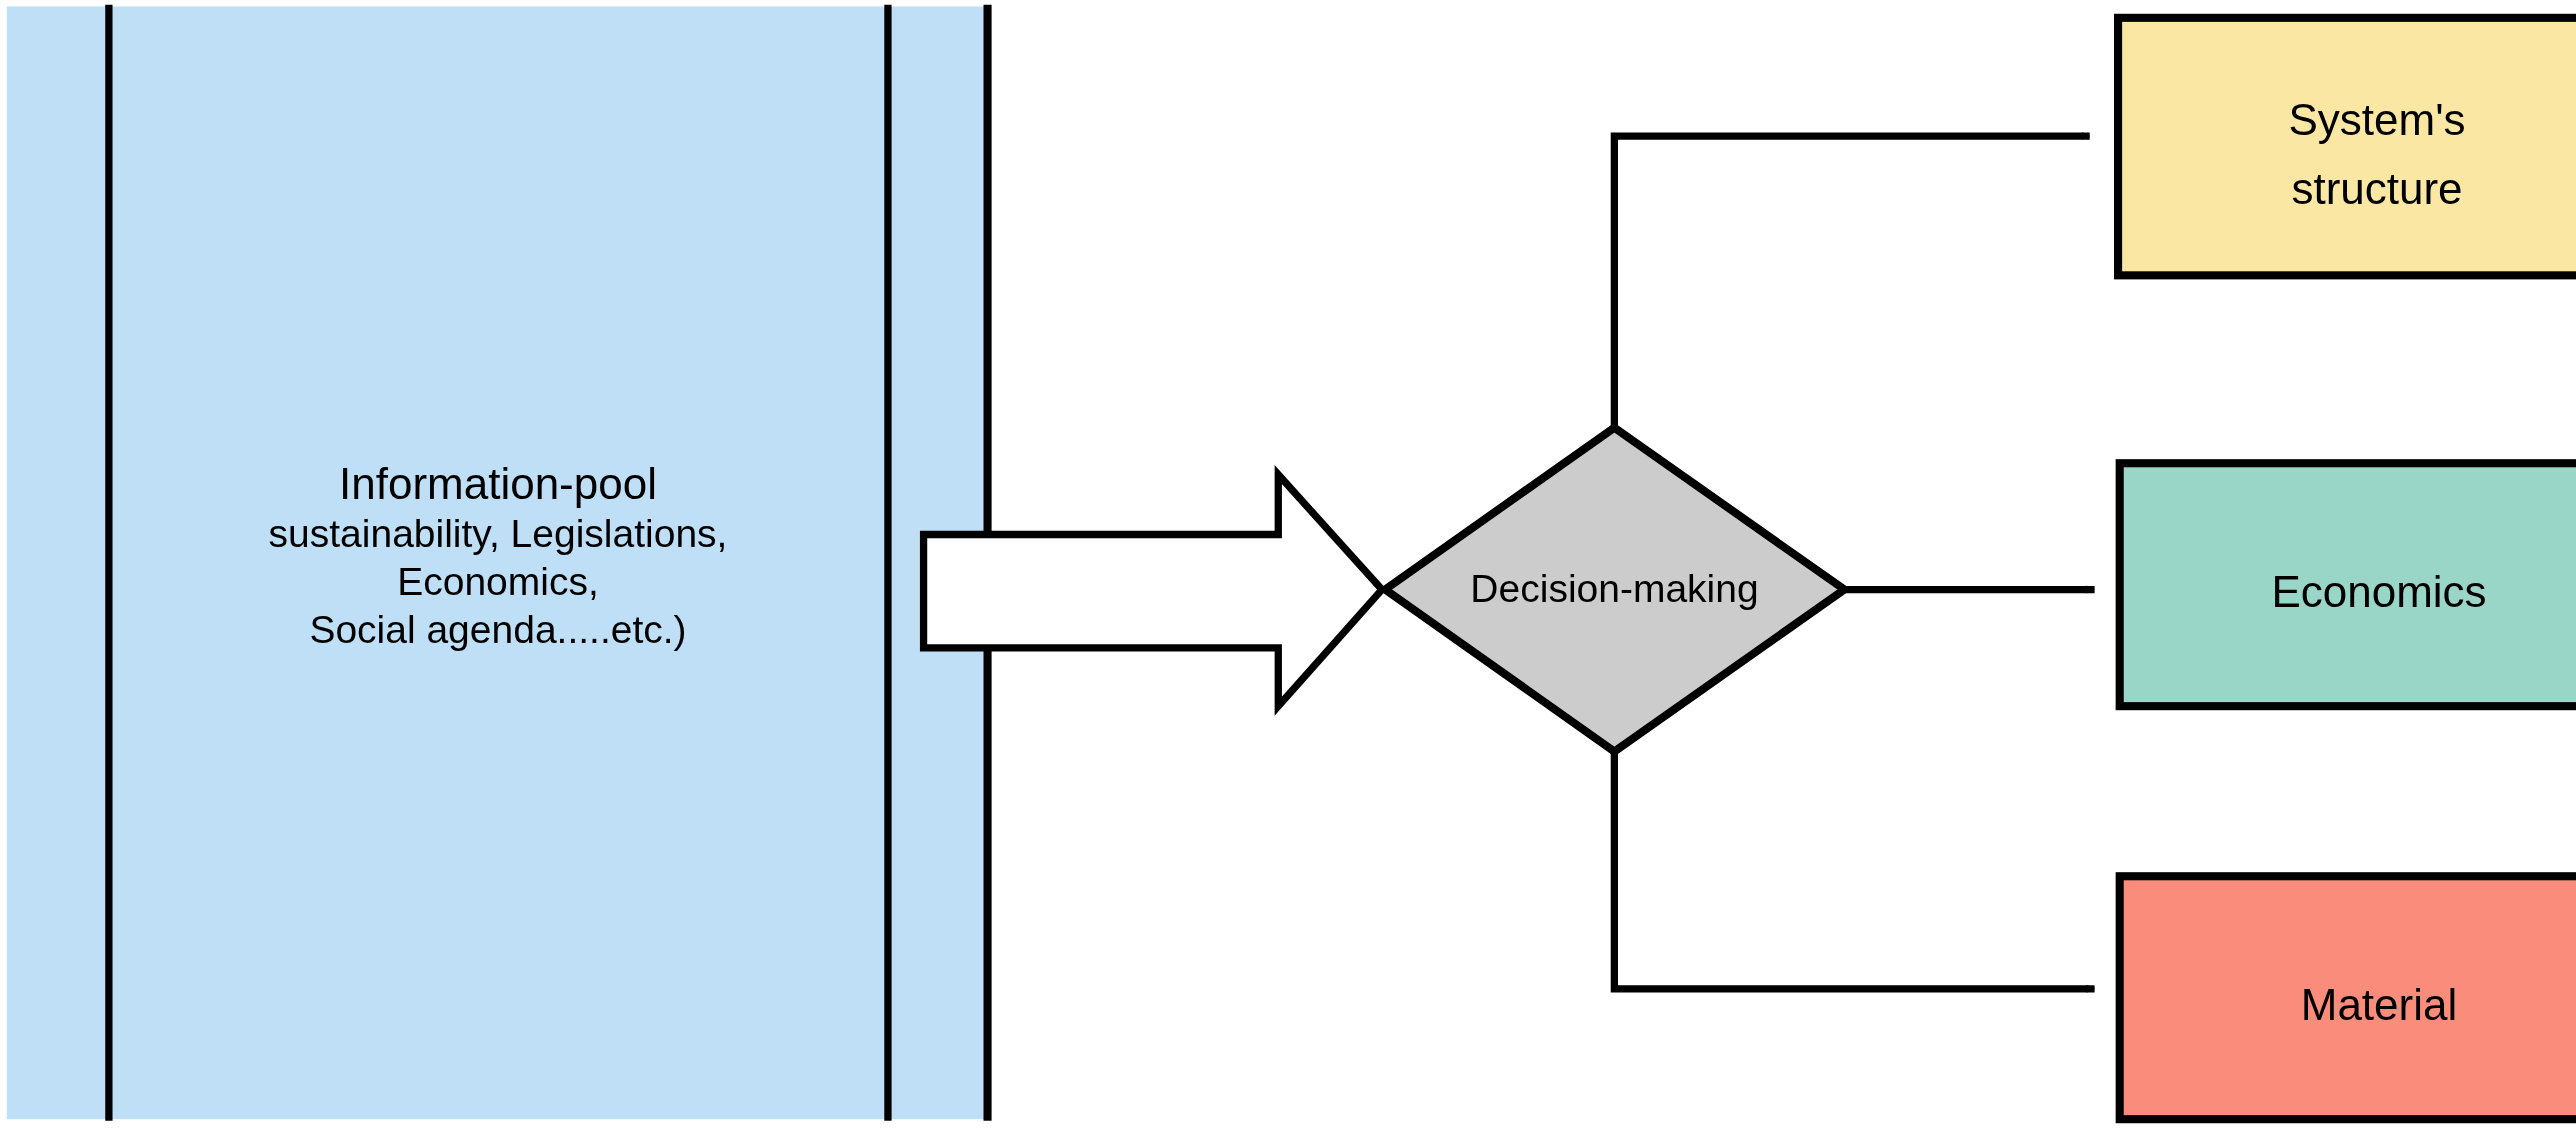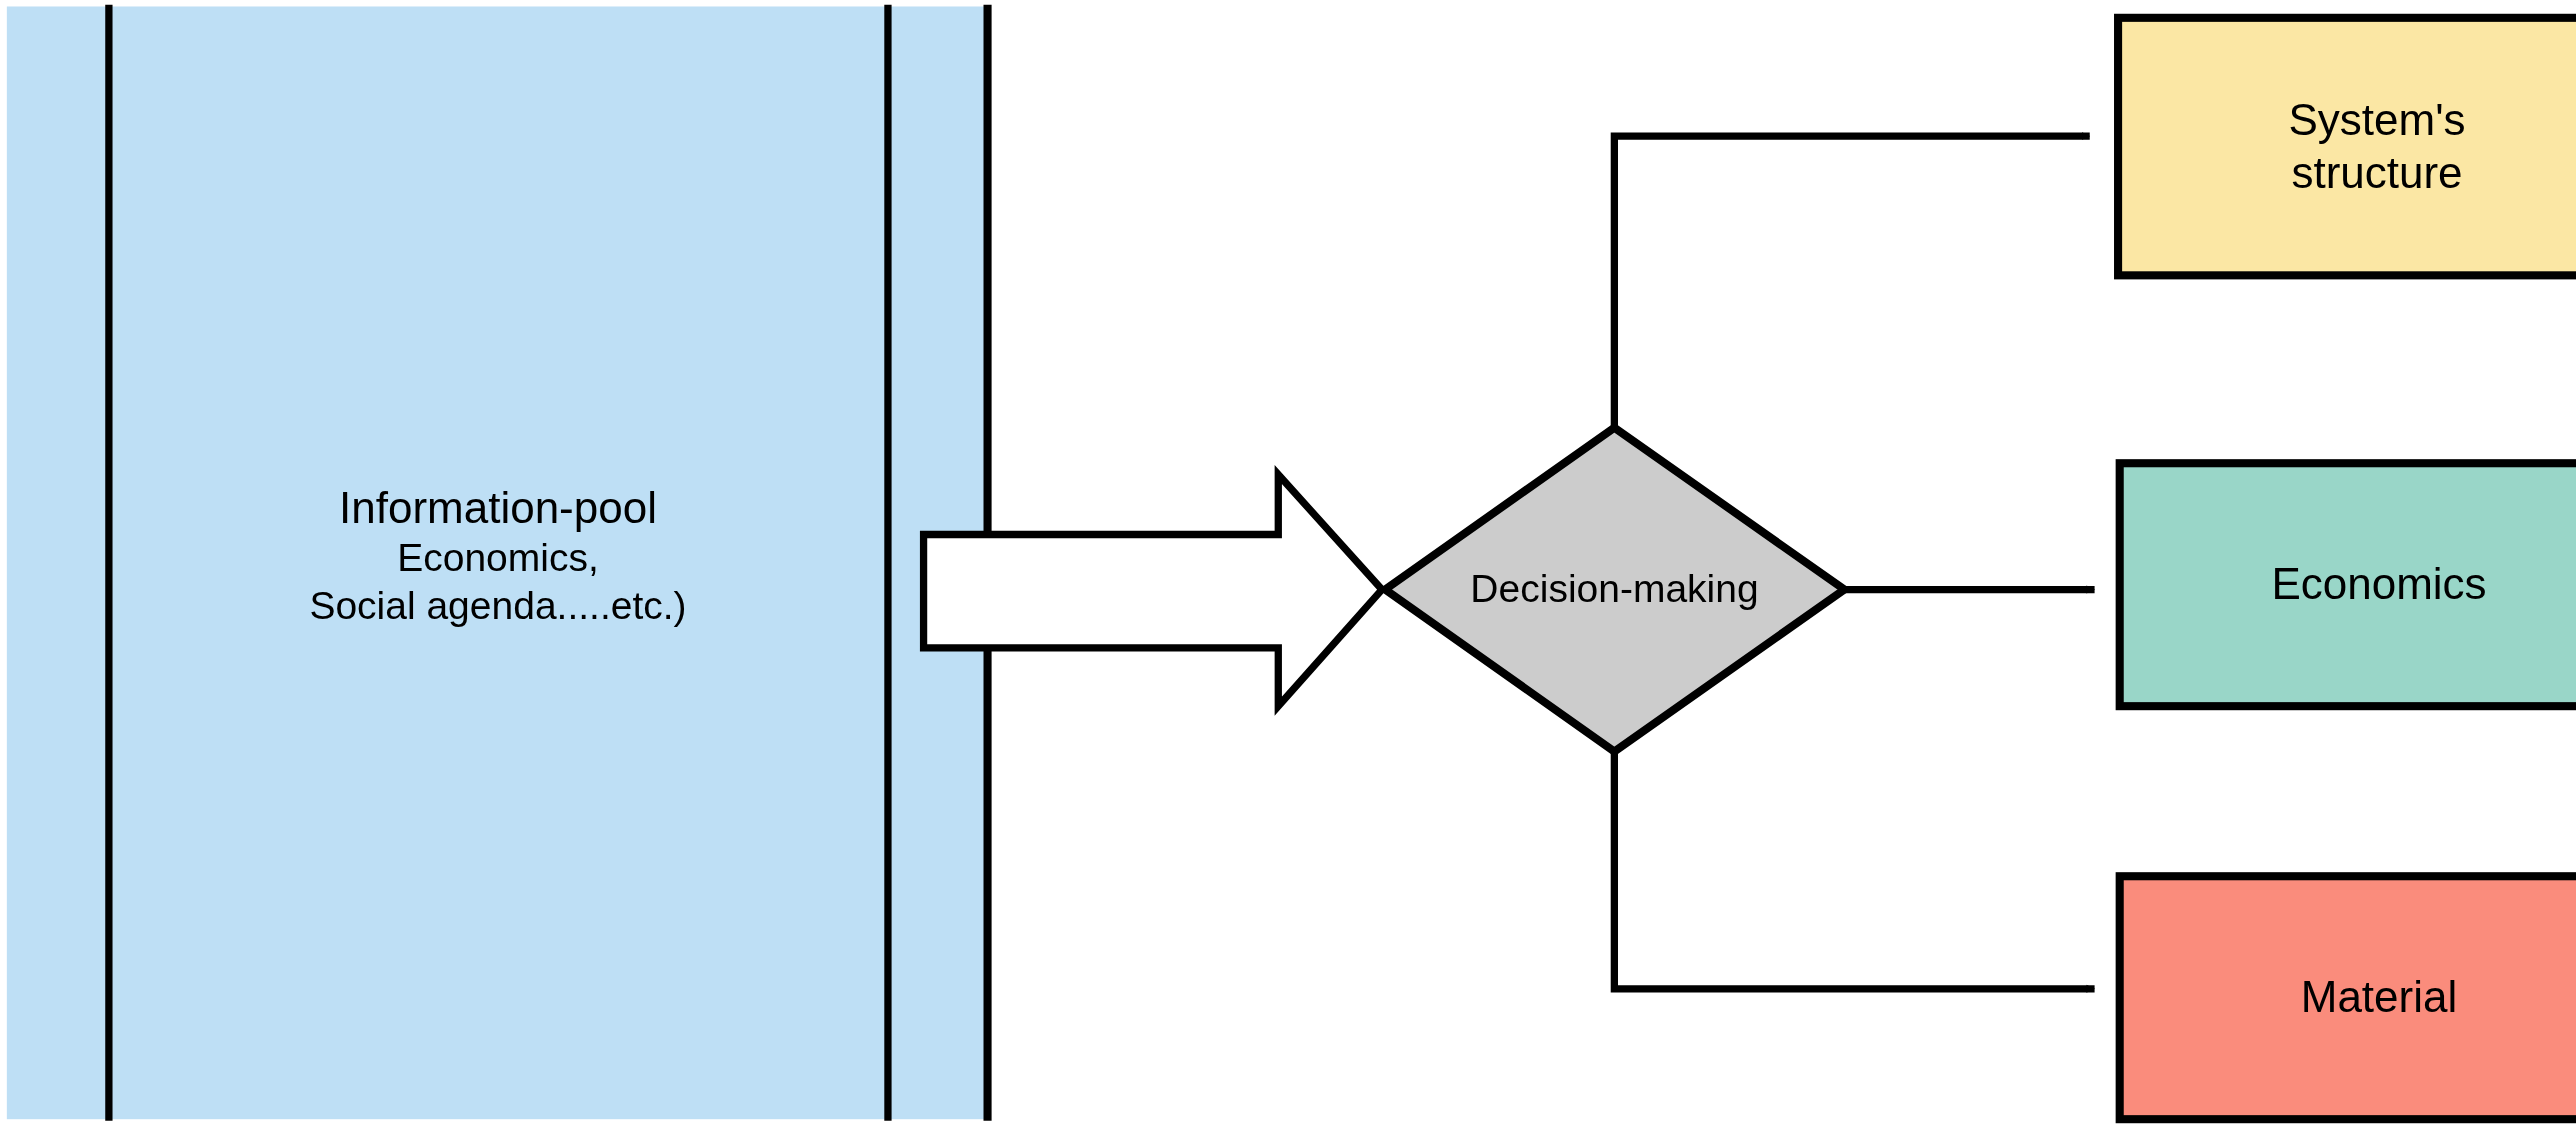--- a/index.html
+++ b/index.html
@@ -43,21 +43,21 @@
   .pool-sub {
     font-size: 39px;
     font-weight: normal;
     line-height: 1.22;
   }
   .pool-sub div { white-space: nowrap; }
   .box-label {
     font-size: 44px;
     line-height: 1.2;
   }
-  .box-label div { white-space: nowrap; }
+  .box-label div { white-space: nowrap; margin-top: 16px; }
   .diamond-label {
     font-size: 39px;
     line-height: 1.2;
     white-space: nowrap;
   }
 </style>
 </head>
 <body>
 
 <div id="canvas">
@@ -94,20 +94,21 @@
     <rect x="2615" y="22" width="640" height="318" fill="#FBE7A4" stroke="#000000" stroke-width="10"></rect>
 
     <rect x="2617" y="572" width="640" height="300" fill="#99D6C8" stroke="#000000" stroke-width="10"></rect>
 
     <rect x="2617" y="1082" width="640" height="300" fill="#FA8C7C" stroke="#000000" stroke-width="10"></rect>
   </svg>
 
   <div class="node-label" style="left:113px; top:381px; width:770px; height:348px;">
     <div class="pool-title">Information-pool</div>
     <div class="pool-sub">
+      <div>sustainability, Legislations,</div>
       <div>Economics,</div>
       <div>Social agenda.....etc.)</div>
     </div>
   </div>
 
   <div class="node-label" style="left:1385px; top:557px; width:459px; height:65px;justify-content:center;">
     <div class="diamond-label">Decision-making</div>
   </div>
 
   <div class="node-label" style="left:2118px; top:18px; width:518px; height:258px;">

